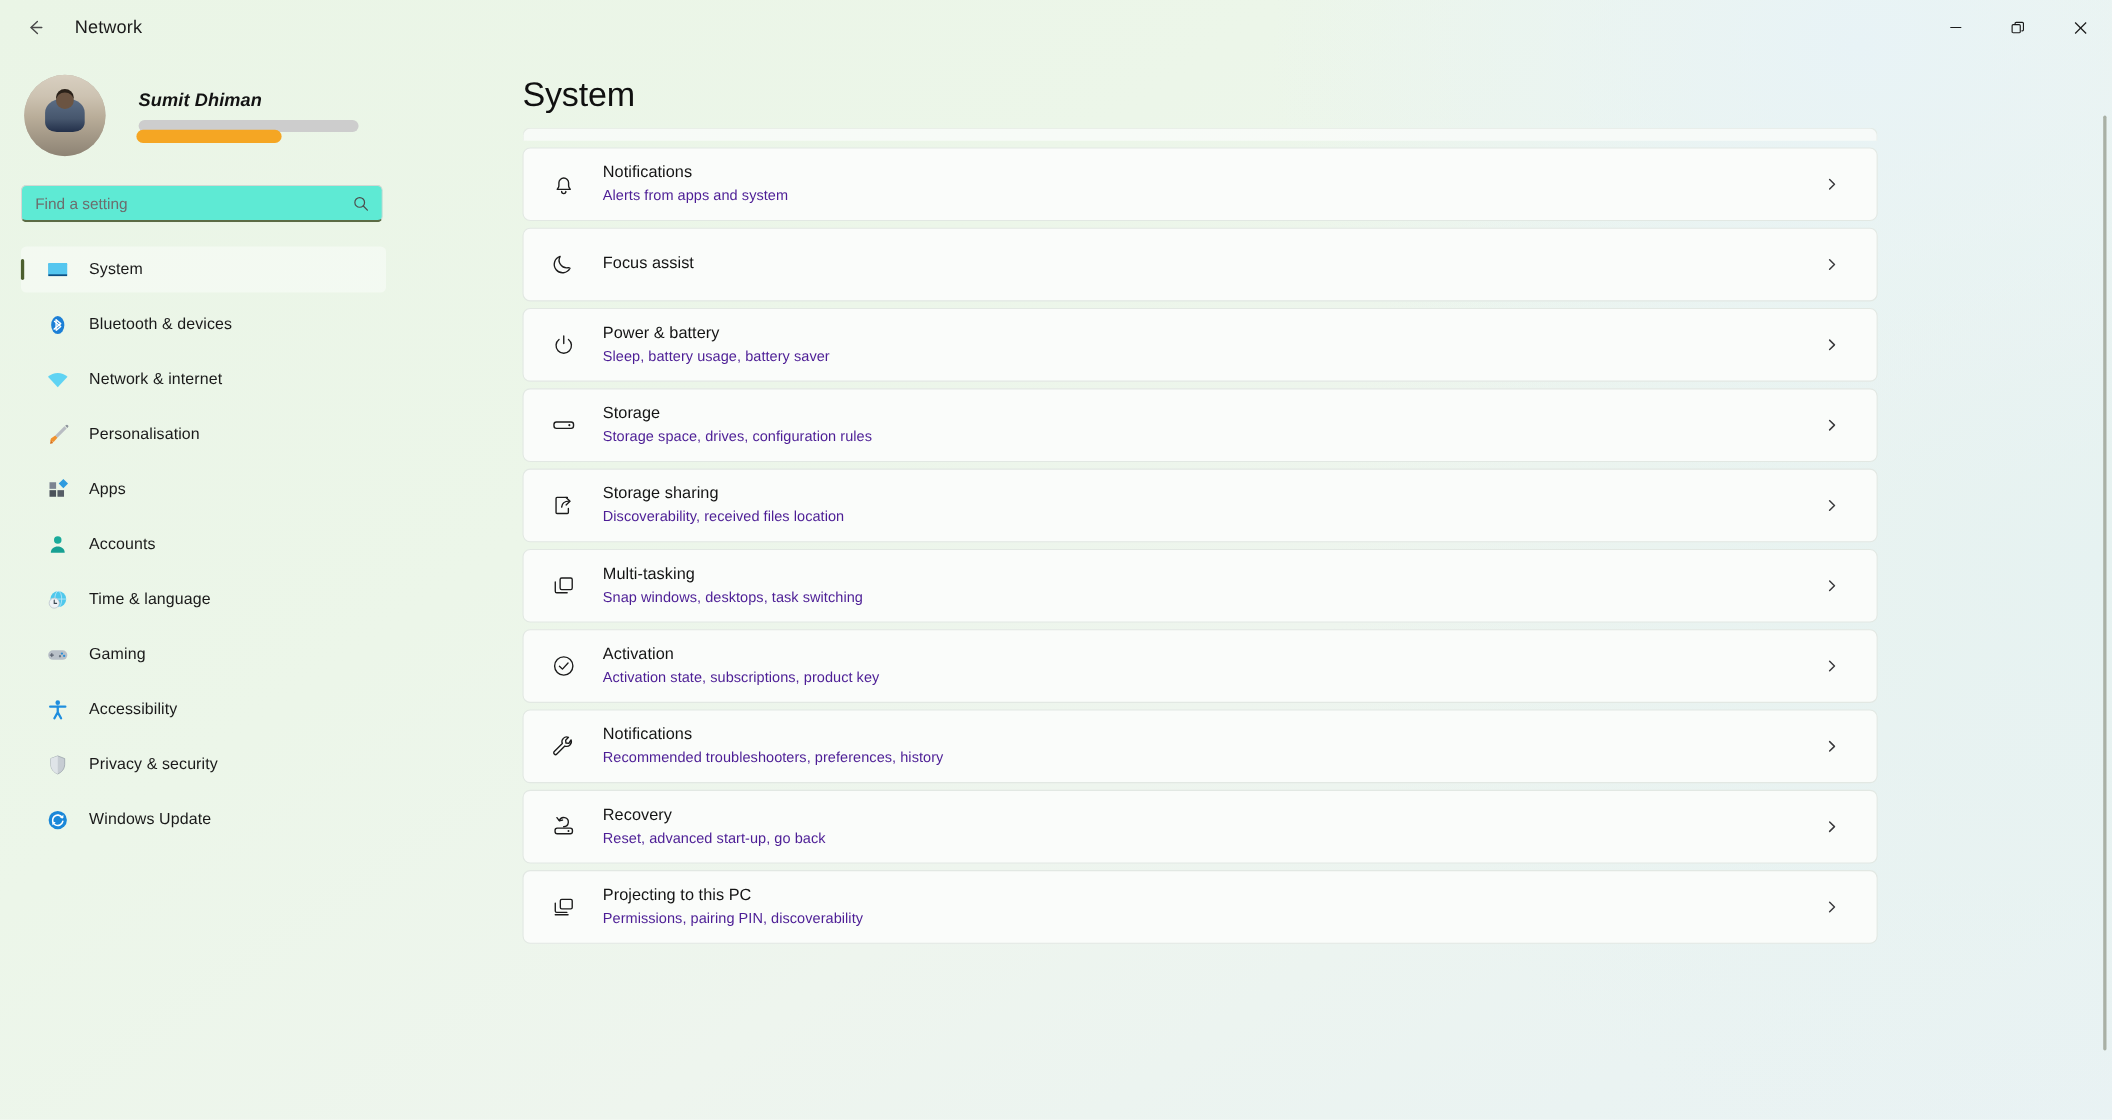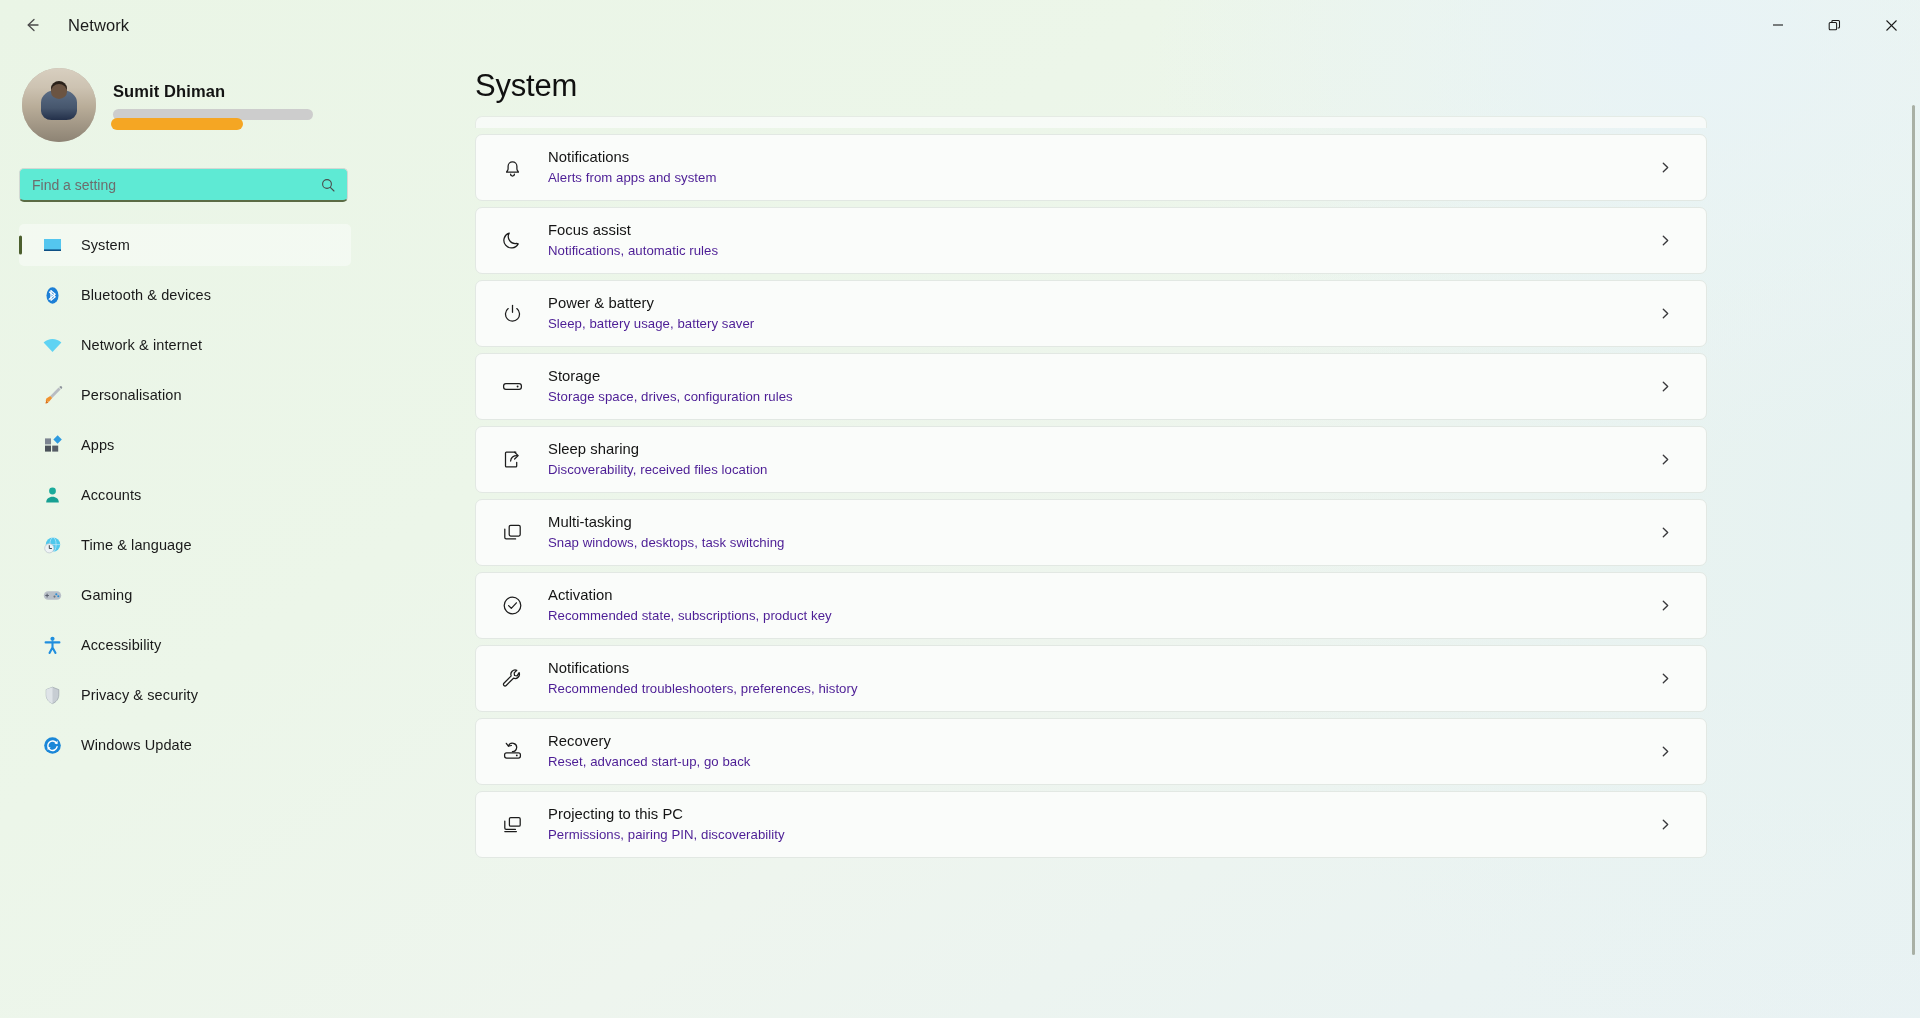--- a/index.html
+++ b/index.html
@@ -92,21 +92,21 @@
   }
   .avatar .photo::after {
     content: "";
     position: absolute;
     left: 39%; top: 22%;
     width: 22%; height: 20%;
     border-radius: 50%;
     background: #6b5442;
     box-shadow: 0 -3px 0 0 #2a2119;
   }
-  .profile-text { margin-left: 17px; }
+  .profile-text { margin-left: 30px; font-style: italic; }
   .profile-name {
     font-size: 16.5px;
     font-weight: bold;
     color: #131313;
     letter-spacing: 0.1px;
   }
   .redact-wrap { margin-top: 8px; position: relative; height: 20px; }
   .redact-gray {
     position: absolute; left: 0; top: 0;
     width: 200px; height: 11px;
@@ -499,21 +499,20 @@
       </div>
 
       <div class="card">
         <span class="card-icon">
           <svg width="25" height="25" viewBox="0 0 25 25" fill="none" stroke="#1c1c1c" stroke-width="1.25">
             <path d="M16.6 15.4A7 7 0 0 1 9.2 5.1a7.6 7.6 0 1 0 9 10.8 7 7 0 0 1-1.6-.5z" stroke-linejoin="round"></path>
           </svg>
         </span>
         <div class="card-text">
           <div class="card-title">Focus assist</div>
-          <div class="card-sub">Notifications, automatic rules</div>
         </div>
         <span class="card-chevron">
           <svg width="15" height="15" viewBox="0 0 15 15" fill="none">
               <path d="M5.3 3.2l4.4 4.3-4.4 4.3" stroke="#39393c" stroke-width="1.35" stroke-linecap="round" stroke-linejoin="round"></path>
             </svg>
         </span>
       </div>
 
       <div class="card">
         <span class="card-icon">
@@ -553,21 +552,21 @@
 
       <div class="card">
         <span class="card-icon">
           <svg width="25" height="25" viewBox="0 0 25 25" fill="none" stroke="#1c1c1c" stroke-width="1.25">
             <path d="M15.8 5.2H6.4a.9.9 0 0 0-.9.9v12.8c0 .5.4.9.9.9h9.4a.9.9 0 0 0 .9-.9v-3.6" stroke-linecap="round" stroke-linejoin="round"></path>
             <path d="M10.6 14c.4-3.5 2.8-5.4 6.6-5.4" stroke-linecap="round"></path>
             <path d="M14.6 5.2l3.6 3.4-3.6 3.4" stroke-linecap="round" stroke-linejoin="round"></path>
           </svg>
         </span>
         <div class="card-text">
-          <div class="card-title">Sleep sharing</div>
+          <div class="card-title">Storage sharing</div>
           <div class="card-sub">Discoverability, received files location</div>
         </div>
         <span class="card-chevron">
           <svg width="15" height="15" viewBox="0 0 15 15" fill="none">
               <path d="M5.3 3.2l4.4 4.3-4.4 4.3" stroke="#39393c" stroke-width="1.35" stroke-linecap="round" stroke-linejoin="round"></path>
             </svg>
         </span>
       </div>
 
       <div class="card">
@@ -590,21 +589,21 @@
 
       <div class="card">
         <span class="card-icon">
           <svg width="25" height="25" viewBox="0 0 25 25" fill="none" stroke="#1c1c1c" stroke-width="1.25">
             <circle cx="12.5" cy="12.5" r="8.3"></circle>
             <path d="M8.6 12.6l2.7 2.7 5.1-5.5" stroke-linecap="round" stroke-linejoin="round"></path>
           </svg>
         </span>
         <div class="card-text">
           <div class="card-title">Activation</div>
-          <div class="card-sub">Recommended state, subscriptions, product key</div>
+          <div class="card-sub">Activation state, subscriptions, product key</div>
         </div>
         <span class="card-chevron">
           <svg width="15" height="15" viewBox="0 0 15 15" fill="none">
               <path d="M5.3 3.2l4.4 4.3-4.4 4.3" stroke="#39393c" stroke-width="1.35" stroke-linecap="round" stroke-linejoin="round"></path>
             </svg>
         </span>
       </div>
 
       <div class="card">
         <span class="card-icon">

